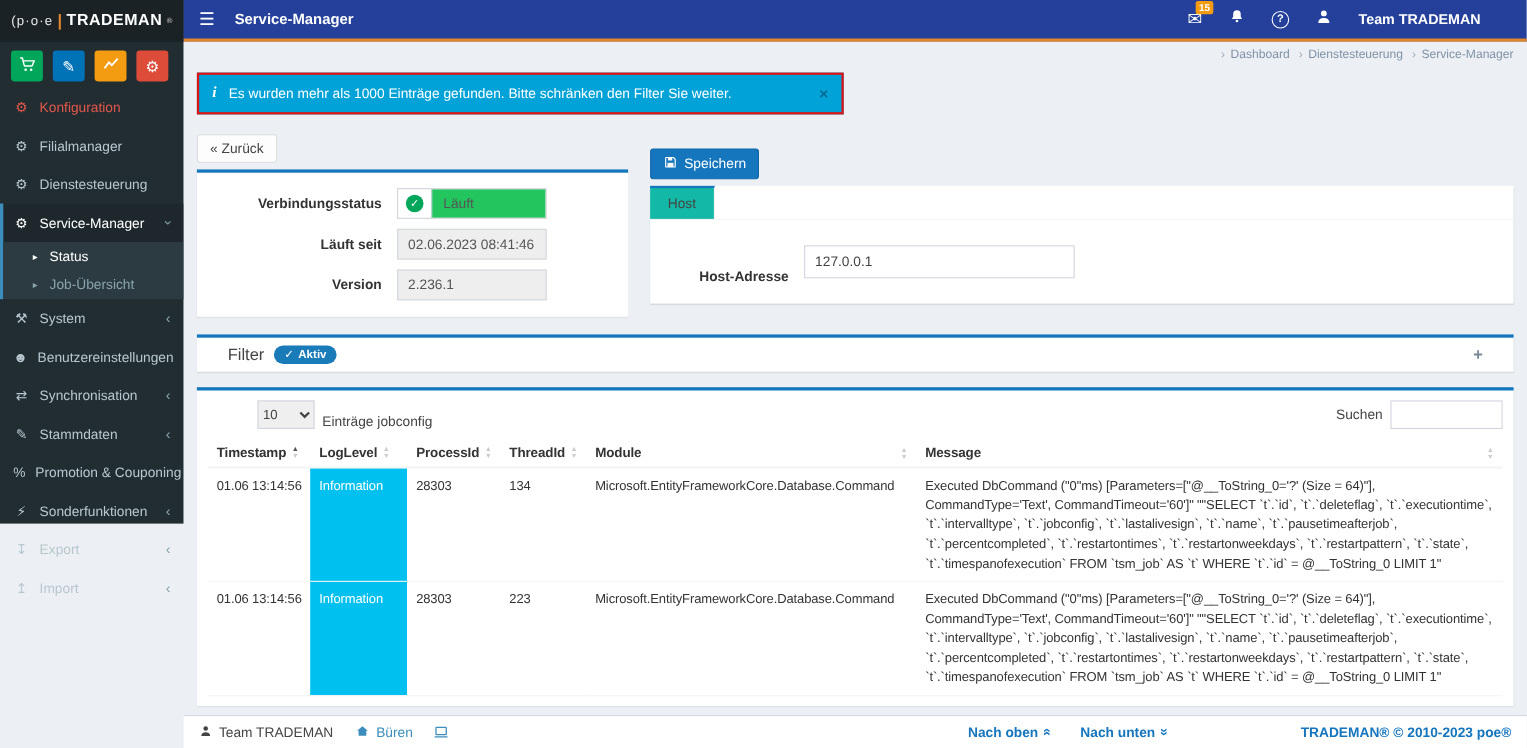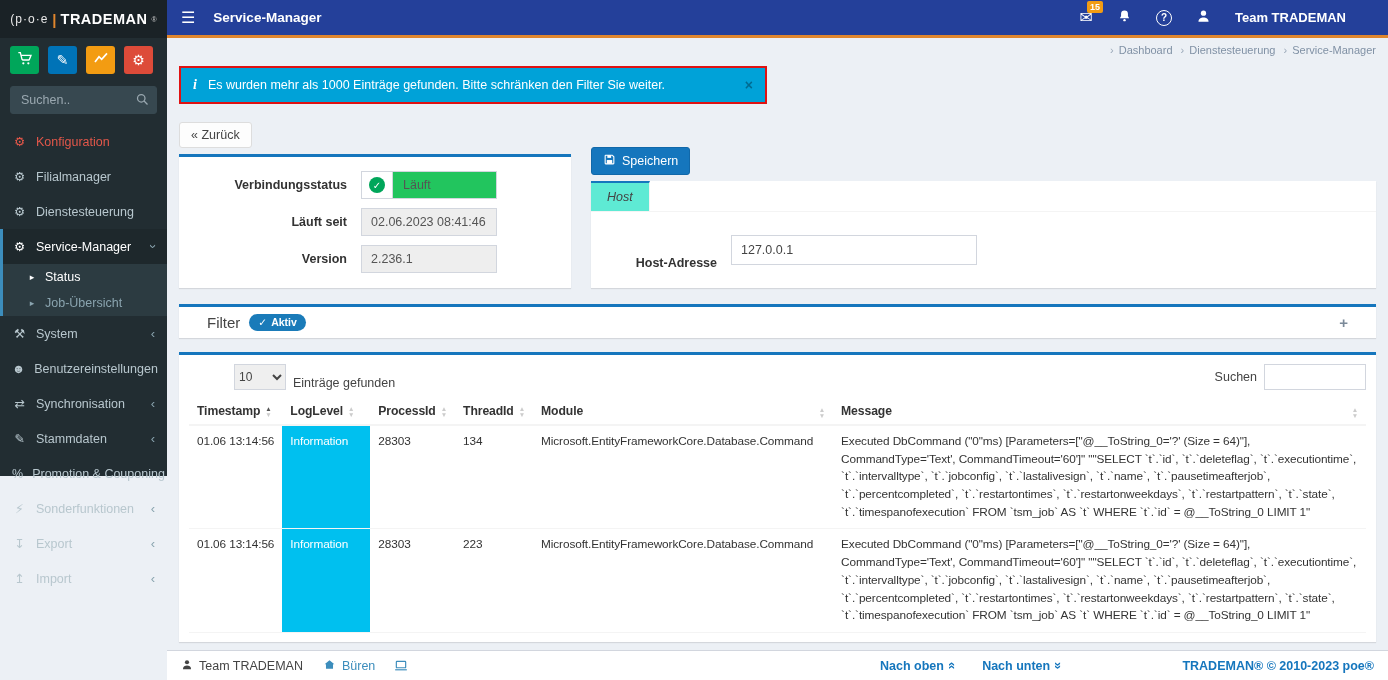--- a/index.html
+++ b/index.html
@@ -60,21 +60,21 @@
   .breadcrumb { text-align:right; font-size:11px; color:#8091a5; height:16px; margin-bottom:6px; }
   .breadcrumb span.sep::before { content:"›"; margin:0 5px; color:#9aa8b8; }
   .breadcrumb a { color:#8091a5; text-decoration:none; cursor:pointer; }
 
   .alert { width:588px; background:#00a2d8; border:2px solid #e01212; color:#fff;
     display:flex; align-items:center; padding:9px 12px; font-size:12.5px; }
   .alert .info-i { font-family:"Liberation Serif","DejaVu Serif",serif; font-weight:bold; font-style:italic;
     font-size:14px; margin-right:11px; }
   .alert .close { margin-left:auto; color:rgba(0,40,60,.45); font-size:14px; font-weight:bold; cursor:pointer; }
 
-  .cols { display:flex; gap:20px; margin-top:18px; align-items:flex-end; }
+  .cols { display:flex; gap:20px; margin-top:18px; align-items:center; }
   .col-left { width:392px; min-width:392px; }
   .col-right { flex:1; }
 
   .btn { display:inline-flex; align-items:center; gap:6px; border-radius:3px; font-size:12.5px;
     padding:5px 11px; cursor:pointer; border:1px solid transparent; }
   .btn-default { background:#fdfdfd; border-color:#ddd; color:#444; }
   .btn-primary { background:#1576bd; border-color:#1168a9; color:#fff; }
 
   .panel { background:#fff; box-shadow:0 1px 1px rgba(0,0,0,.1); }
   .panel.blue-top { border-top:3px solid #1576bd; }
@@ -86,22 +86,22 @@
   .field.status { padding:0; overflow:hidden; }
   .check-seg { width:30px; height:100%; background:#fff; display:flex; align-items:center; justify-content:center; }
   .check-circ { width:16px; height:16px; background:#00a65a; border-radius:50%; color:#fff;
     font-size:10px; font-weight:bold; display:flex; align-items:center; justify-content:center; }
   .field.status .val { flex:1; height:100%; background:#22c55e; display:flex; align-items:center;
     padding:0 10px; border-left:1px solid #d2d6de; }
   .tsm-row { margin-top:16px; }
 
   .host-panel { margin-top:6px; }
   .tabs { display:flex; border-bottom:1px solid #f4f4f4; }
-  .tab.active { padding:7px 16px; font-size:12.5px; color:#444; background:#5eead4;
-    border-top:2px solid #1576bd; border-right:1px solid #f4f4f4; cursor:pointer;font-style:italic; }
+  .tab.active { padding:7px 16px; font-size:12.5px; color:#444; background:#14b8a6;
+    border-top:2px solid #1576bd; border-right:1px solid #f4f4f4; cursor:pointer; }
   .tab-content { padding:18px 10px; }
   .host-row { display:flex; align-items:center; }
   .host-row .flabel { width:130px; text-align:right; font-weight:bold; font-size:12.5px; padding-right:14px;margin-top:26px; }
   .host-row input { width:246px; height:30px; border:1px solid #d2d6de; font-size:12.5px;
     padding:0 9px; color:#444; outline:none; font-family:inherit; }
 
   .filter-panel { margin-top:16px; height:34px; display:flex; align-items:center; padding:0 28px; }
   .filter-title { font-size:15px; color:#444; margin-right:9px; }
   .badge-pill { background:#1a7bb9; color:#fff; font-size:10.5px; font-weight:bold;
     padding:2px 9px 3px 9px; border-radius:10px; display:inline-flex; gap:4px; align-items:center; }
@@ -165,29 +165,20 @@
       <div class="qbtn yellow">
         <span>
           <svg width="16" height="16" viewBox="0 0 24 24">
               <polyline points="3,18 9,10 13,14 21,5" stroke="#fff" stroke-width="2.5" fill="none"></polyline>
             </svg>
         </span>
       </div>
       <div class="qbtn red">
         <span class="uni">⚙</span>
       </div>
-    </div>
-    <div class="side-search">
-      <input placeholder="Suchen.." style="">
-      <span class="mag">
-        <svg width="15" height="15" viewBox="0 0 24 24">
-            <circle cx="10" cy="10" r="6" stroke="#9aa8b0" stroke-width="2" fill="none"></circle>
-            <line x1="14.5" y1="14.5" x2="20" y2="20" stroke="#9aa8b0" stroke-width="2"></line>
-          </svg>
-      </span>
     </div>
     <nav class="menu">
       <div class="mi red-item">
         <span class="ico">⚙</span>
         <span class="lbl">Konfiguration</span>
       </div>
       <div class="mi">
         <span class="ico">⚙</span>
         <span class="lbl">Filialmanager</span>
       </div>
@@ -356,21 +347,21 @@
           <span>Aktiv</span>
         </span>
         <span class="plus">+</span>
       </div>
 
       <div class="panel blue-top table-panel">
         <div class="tctrl">
           <select>
             <option>10</option>
           </select>
-          <span>Einträge gefunden</span>
+          <span>Einträge jobconfig</span>
           <span class="search-wrap">
             <span>Suchen</span>
             <input style="">
           </span>
         </div>
         <table class="log">
           <colgroup>
             <col style="width:92px">
               <col style="width:88px">
               <col style="width:70px">

